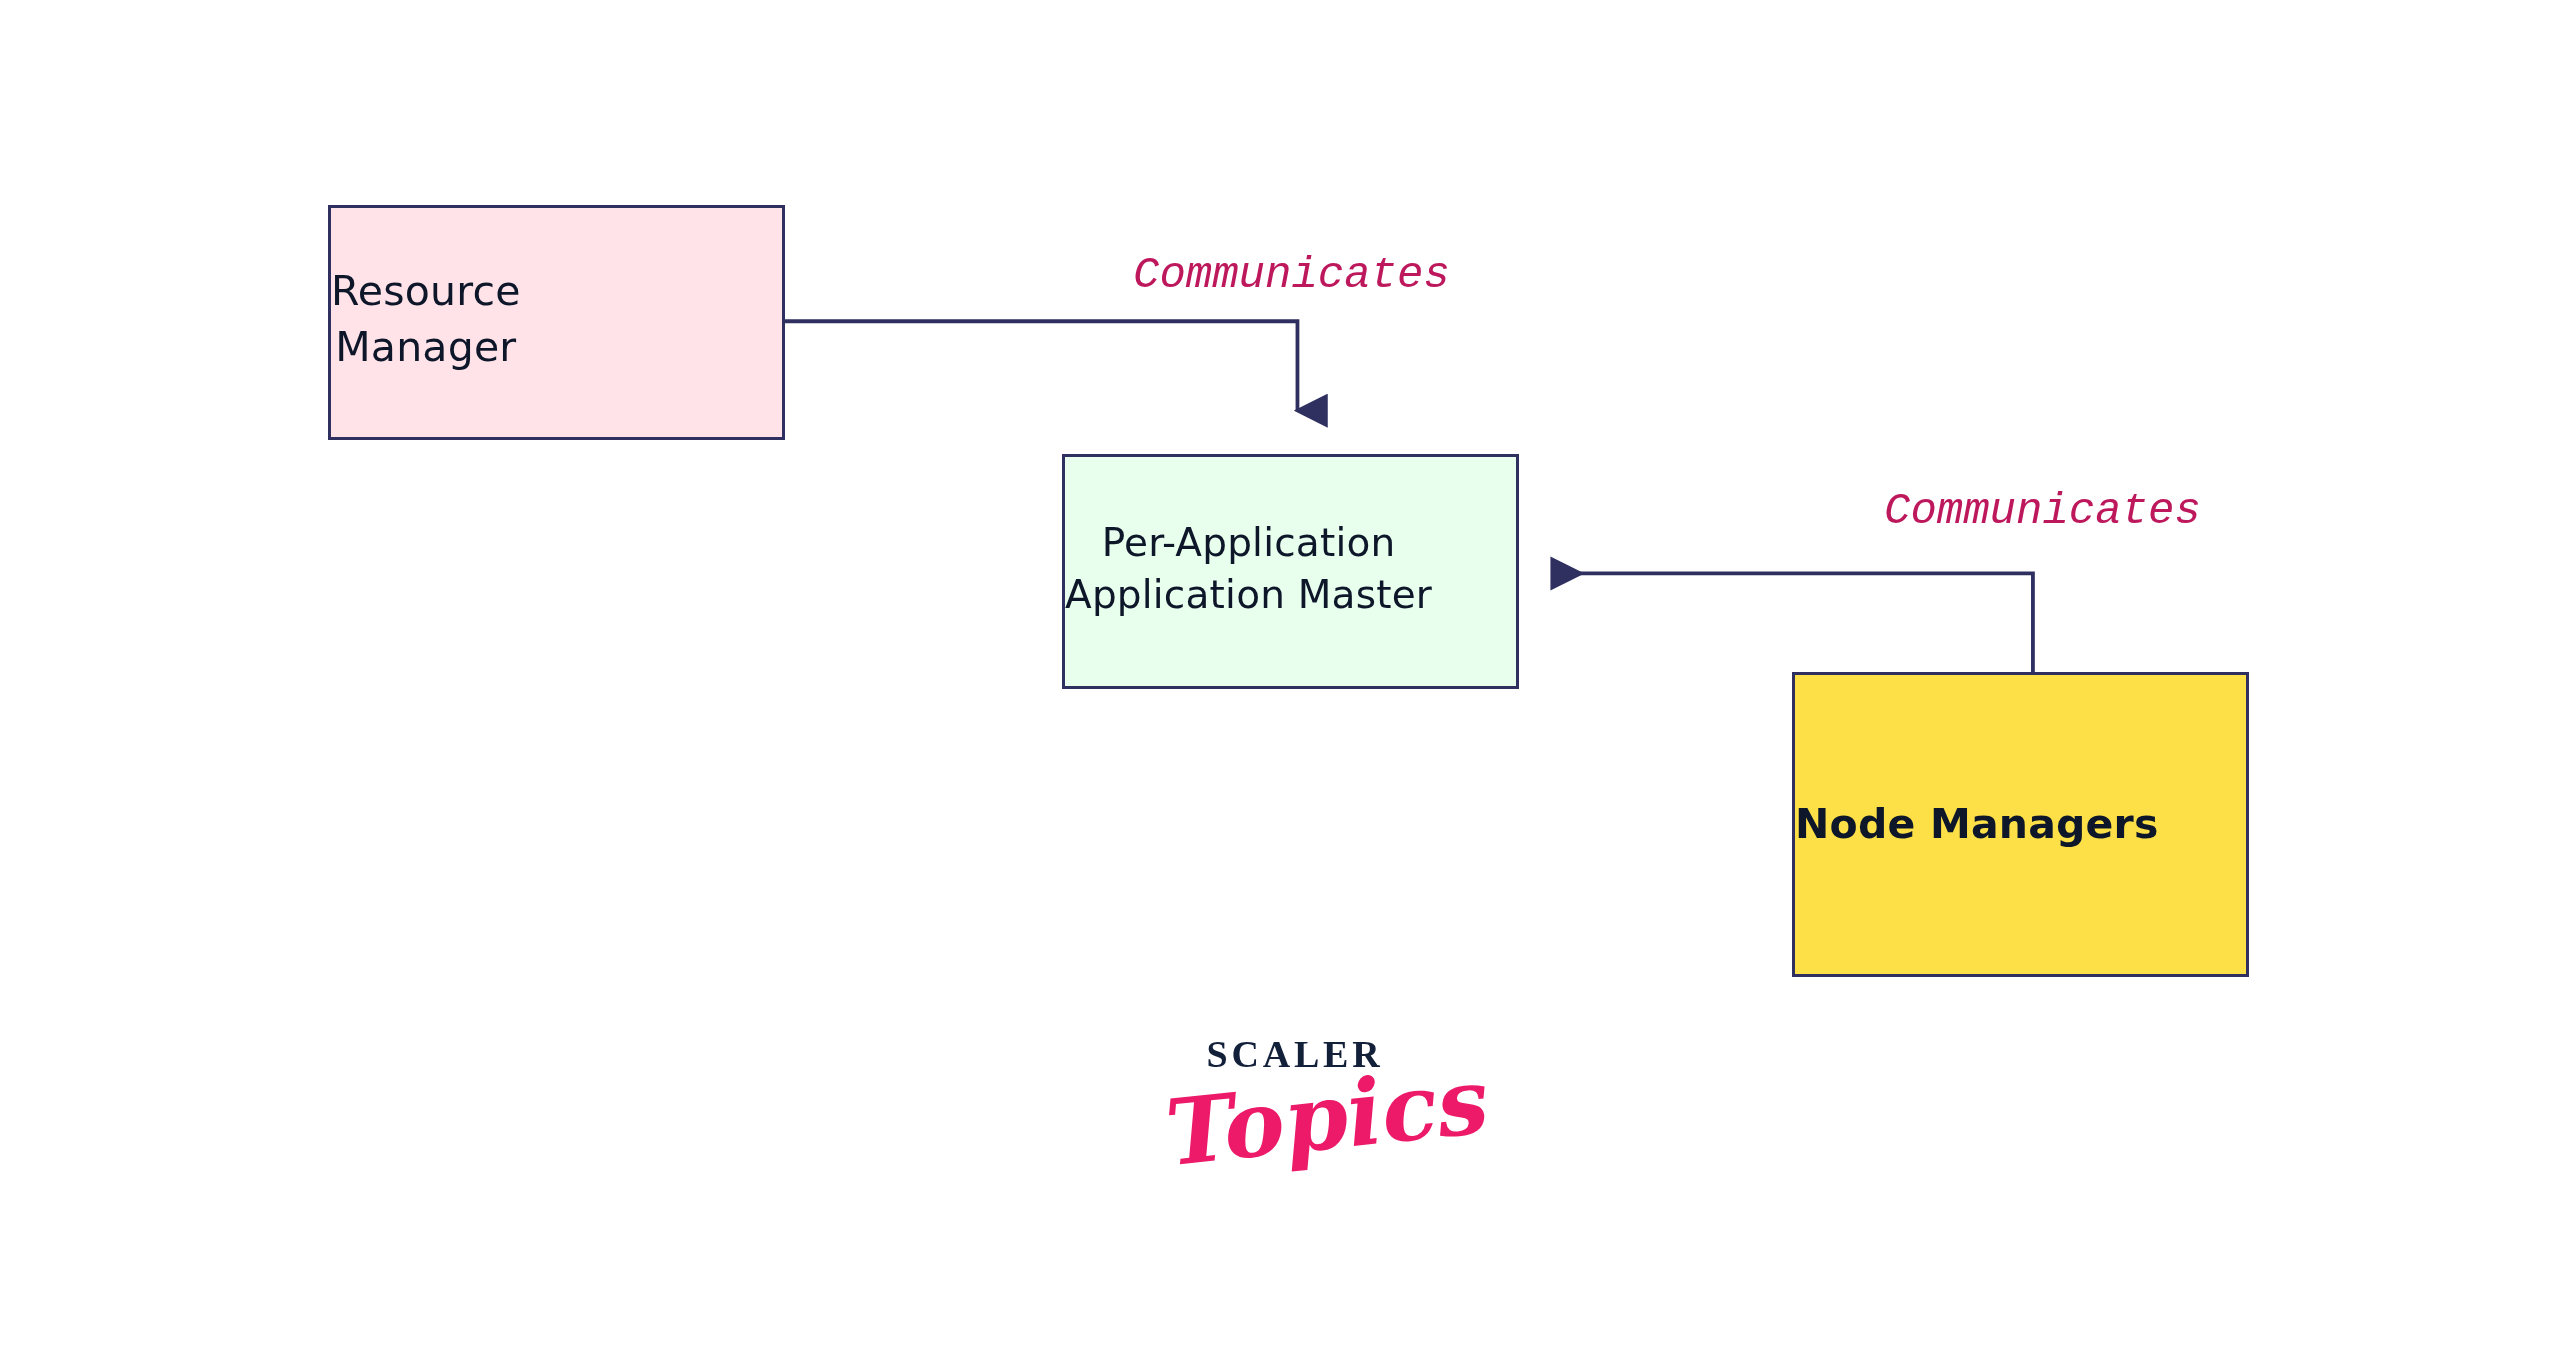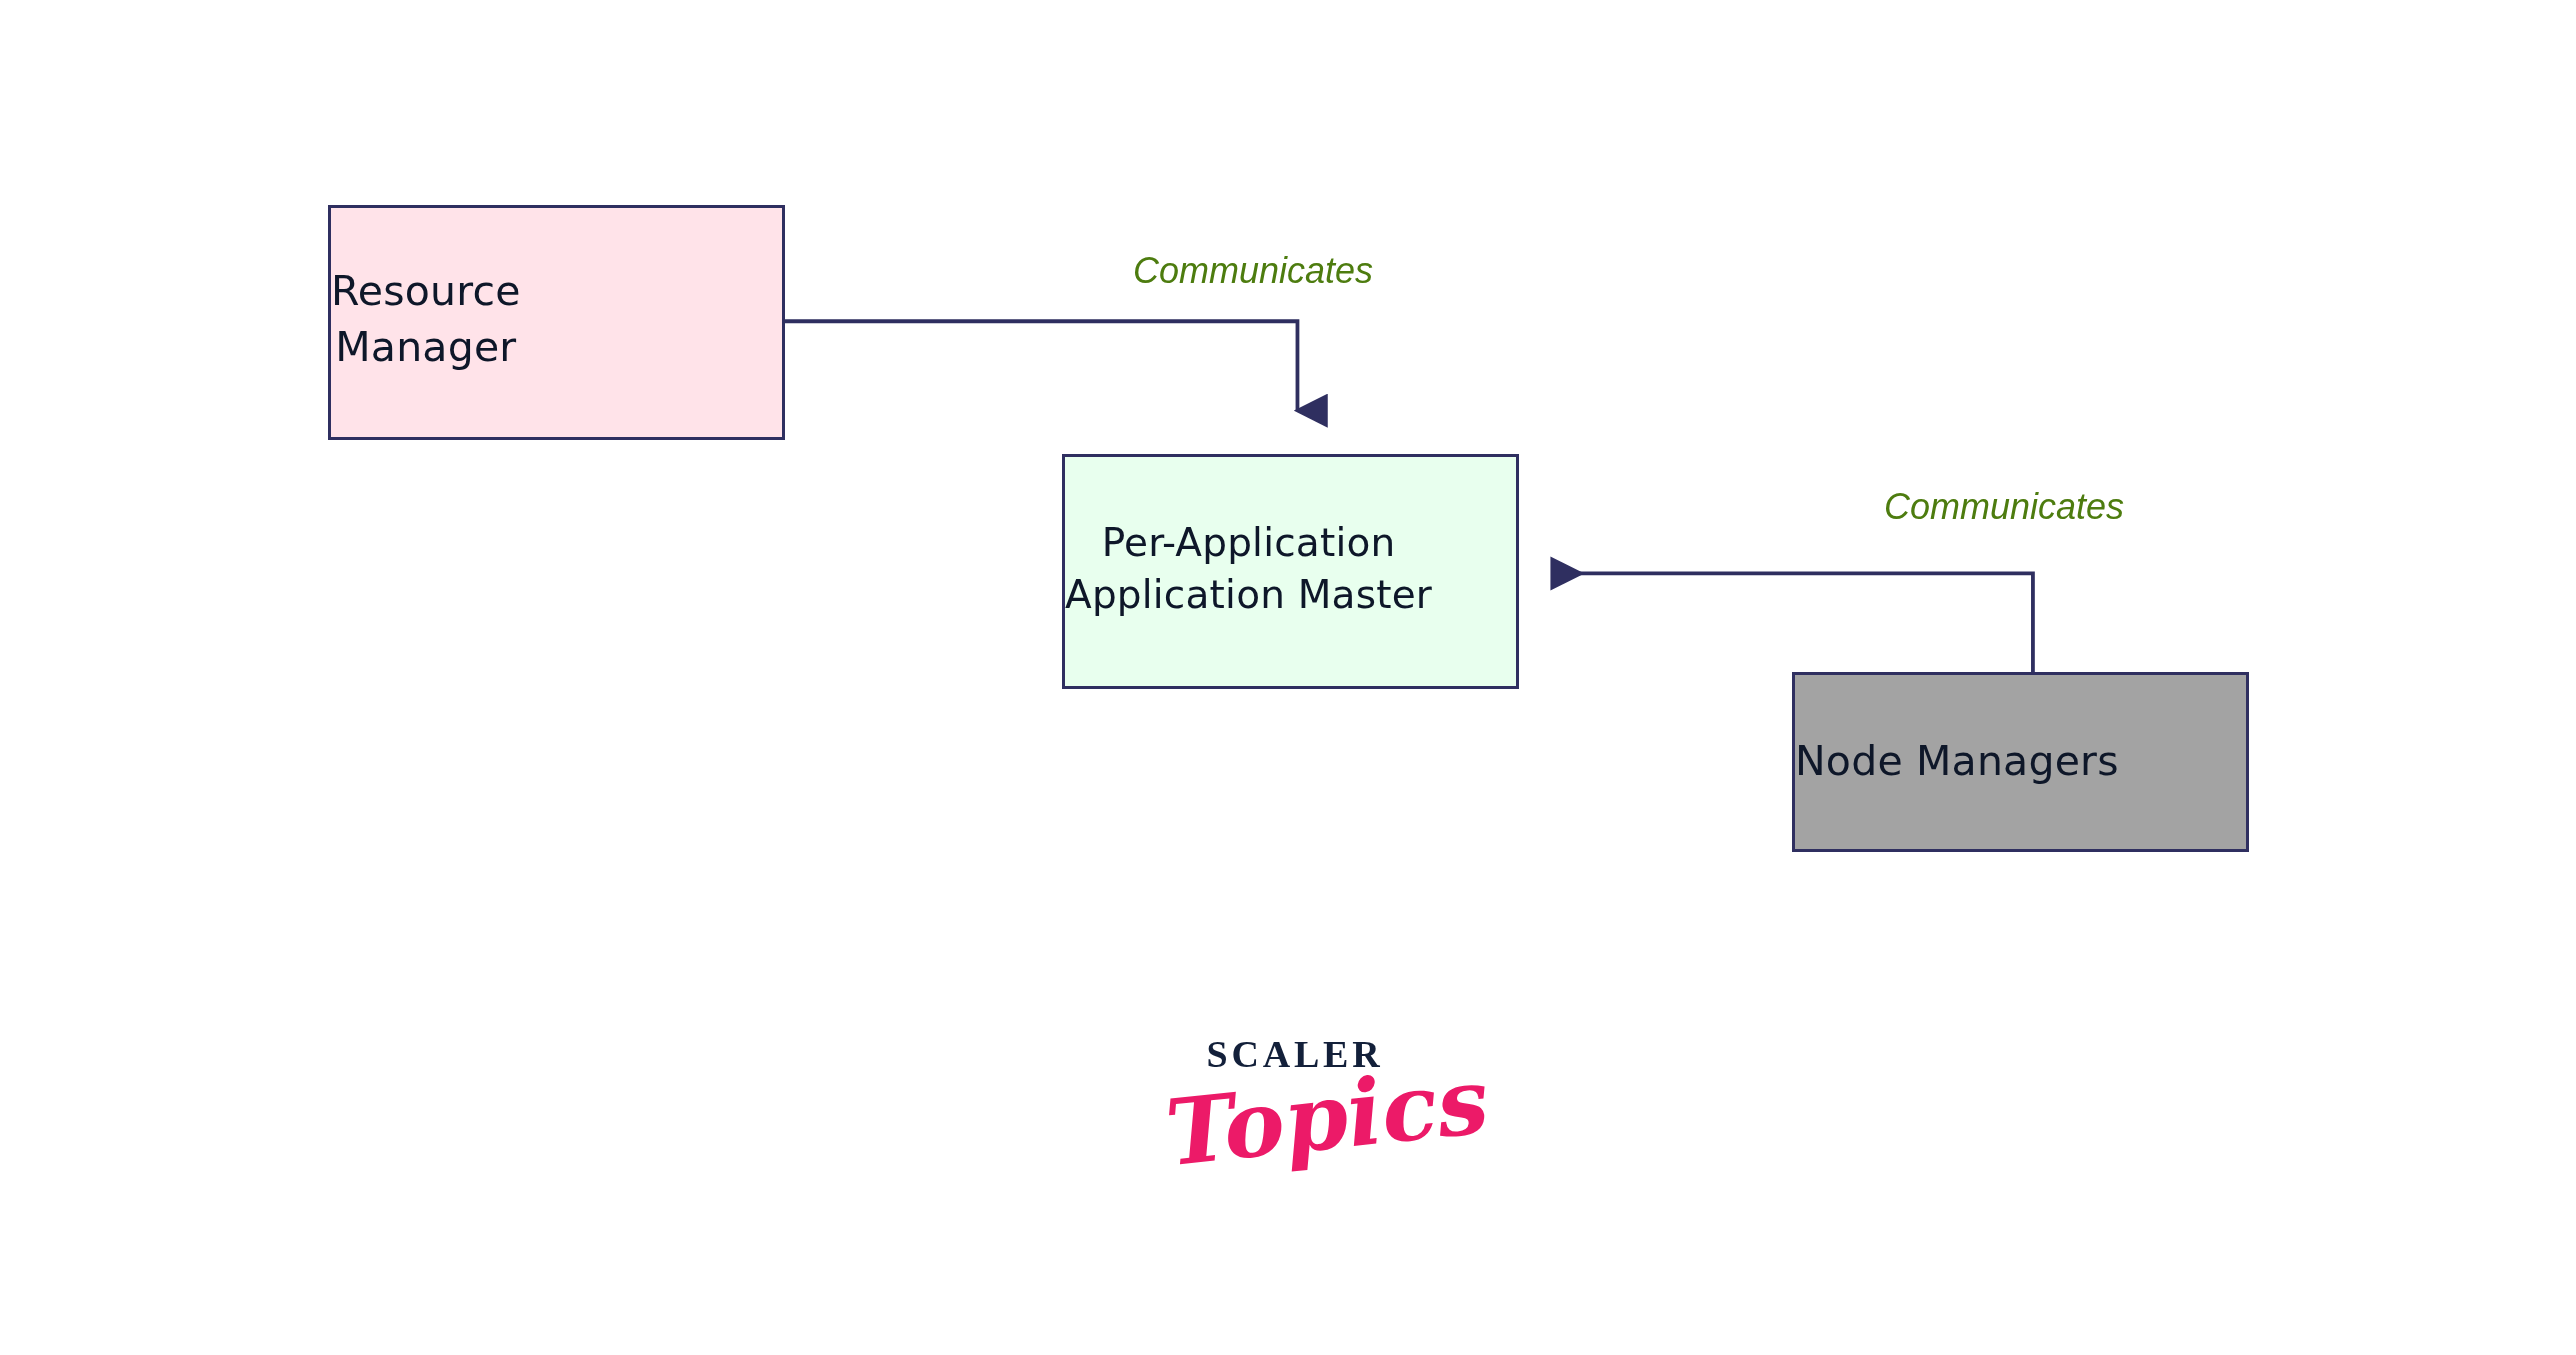--- a/index.html
+++ b/index.html
@@ -53,41 +53,42 @@
     background: #e8ffee;
     font-size: 39px;
     padding-bottom: 4.5px;
     margin-top: 12px;
   }
 
   #node-node-managers {
     left: 1792px;
     top: 672px;
     width: 457px;
-    height: 180px;
-    background: #a3a3a3;
+    height: 305px;
+    background: #fde047;
+    font-weight: bold;
   }
 
   
   #connector-layer {
     position: absolute;
     left: 0;
     top: 0;
     width: 2576px;
     height: 1356px;
     pointer-events: none;
   }
 
   
   .edge-label {
     position: absolute;
-    font-family: Liberation Sans, sans-serif;
+    font-family: Liberation Mono, monospace;
     font-style: italic;
-    font-size: 36px;
-    color: #4d7c0f;
+    font-size: 44px;
+    color: #be185d;
     white-space: nowrap;
     user-select: none;
   }
   #edge-label-rm-am {
     left: 1133px;
     top: 250px;
   }
   #edge-label-nm-am {
     left: 1884px;
     top: 486px;

